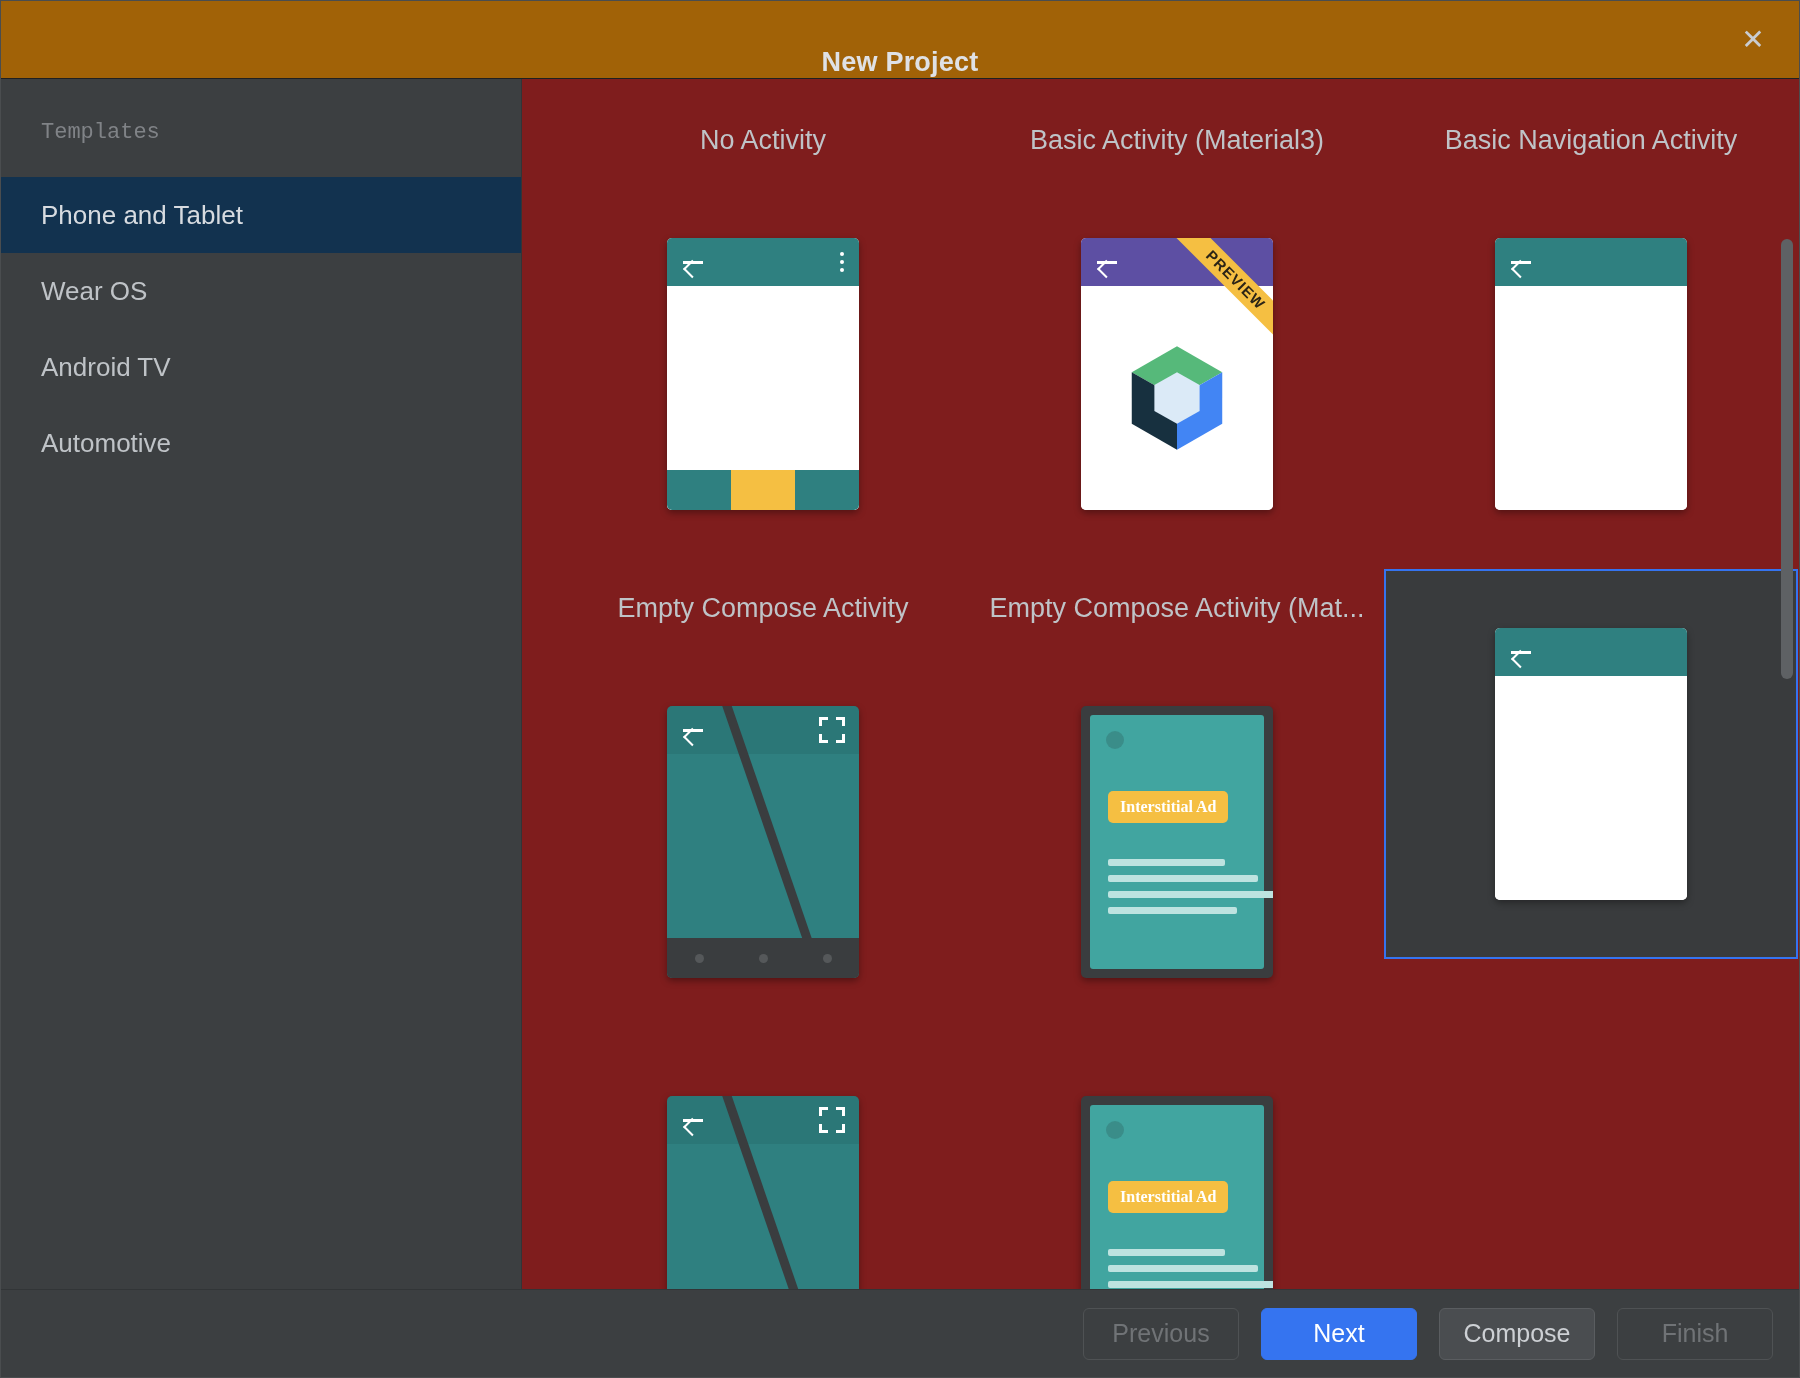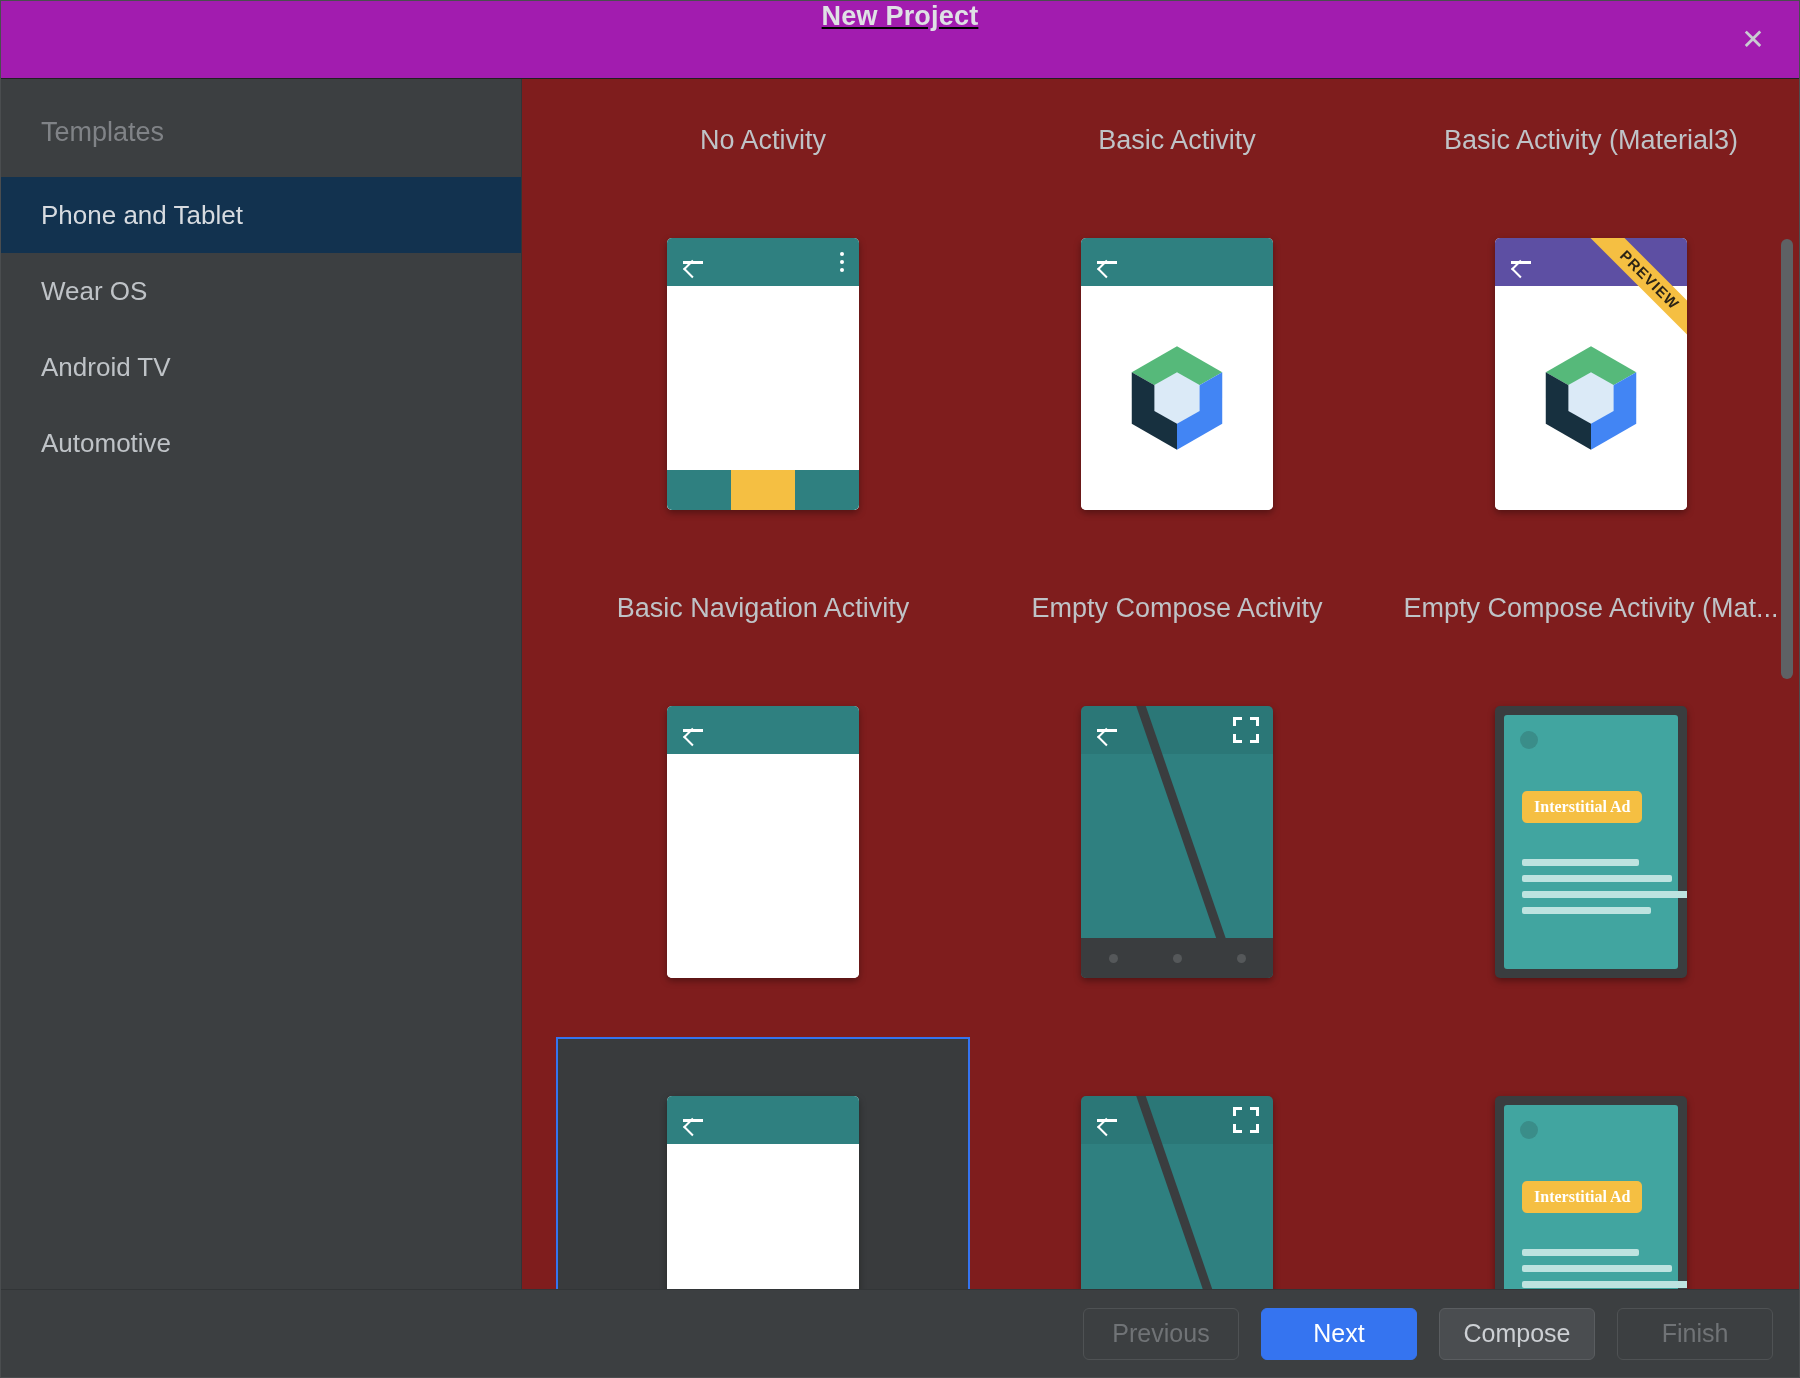--- a/index.html
+++ b/index.html
@@ -12,24 +12,23 @@
   .dialog {
     position: absolute; inset: 0;
     background: #3c3f41;
     display: flex; flex-direction: column;
     border: 1px solid #4a4d4f;
   }
   
   .titlebar {
     position: relative;
     height: 78px; flex: 0 0 78px;
-    background: #a21caf;
-    display: flex; align-items: flex-start; justify-content: center;
+    background: #a16207;
+    display: flex; align-items: flex-end; justify-content: center;
     border-bottom: 1px solid #1f2022;
-    text-decoration: underline;
   }
   .titlebar-title {
     font-size: 27px; font-weight: bold; color: #dfe1e5;
     letter-spacing: .2px;
   }
   .close-btn {
     position: absolute; right: 26px; top: 50%; transform: translateY(-50%);
     width: 40px; height: 40px;
     display: flex; align-items: center; justify-content: center;
     color: #c9ccd1; font-size: 28px; line-height: 1;
@@ -40,21 +39,21 @@
   
   .sidebar {
     width: 521px; flex: 0 0 521px;
     background: #3c3f41;
     border-right: 1px solid #323537;
     padding-top: 8px;
   }
   .sidebar-header {
     height: 90px; display: flex; align-items: center;
     padding-left: 40px;
-    font-size: 27px; color: #808387;
+    font-size: 22px; color: #808387; font-family: Liberation Mono, monospace;
   }
   .sidebar-item {
     height: 76px; display: flex; align-items: center;
     padding-left: 40px;
     font-size: 26px; color: #bfc3c7; cursor: pointer;
   }
   .sidebar-item.selected { background: #12324f; color: #d7dbe0; }
   
   .grid-pane {
     flex: 1 1 auto; position: relative; overflow: hidden;
@@ -222,38 +221,20 @@
                 <div class="bottom-nav">
                   <i></i>
                   <i class="active"></i>
                   <i></i>
                 </div>
               </div>
             </div>
           </div>
         </div>
 
-        <div class="cell">
-          <div class="cell-caption">Basic Activity</div>
-          <div class="thumb-wrap">
-            <div class="phone">
-              <div class="appbar">
-                <span class="icon-back"></span>
-              </div>
-              <div class="phone-body" style="display:flex;align-items:center;justify-content:center">
-                <svg class="compose-logo" viewBox="0 0 100 104">
-                  <polygon points="50,4 92,28 50,52 8,28" fill="#56b97a"></polygon>
-                  <polygon points="8,28 50,52 50,100 8,76" fill="#17303f"></polygon>
-                  <polygon points="92,28 92,76 50,100 50,52" fill="#4285f4"></polygon>
-                  <polygon points="50,28 71,40 71,64 50,76 29,64 29,40" fill="#dbeaf7"></polygon>
-                </svg>
-              </div>
-            </div>
-          </div>
-        </div>
 
         <div class="cell">
           <div class="cell-caption">Basic Activity (Material3)</div>
           <div class="thumb-wrap">
             <div class="phone">
               <div class="appbar purple">
                 <span class="icon-back"></span>
               </div>
               <div class="phone-body" style="display:flex;align-items:center;justify-content:center">
                 <svg class="compose-logo" viewBox="0 0 100 104">

